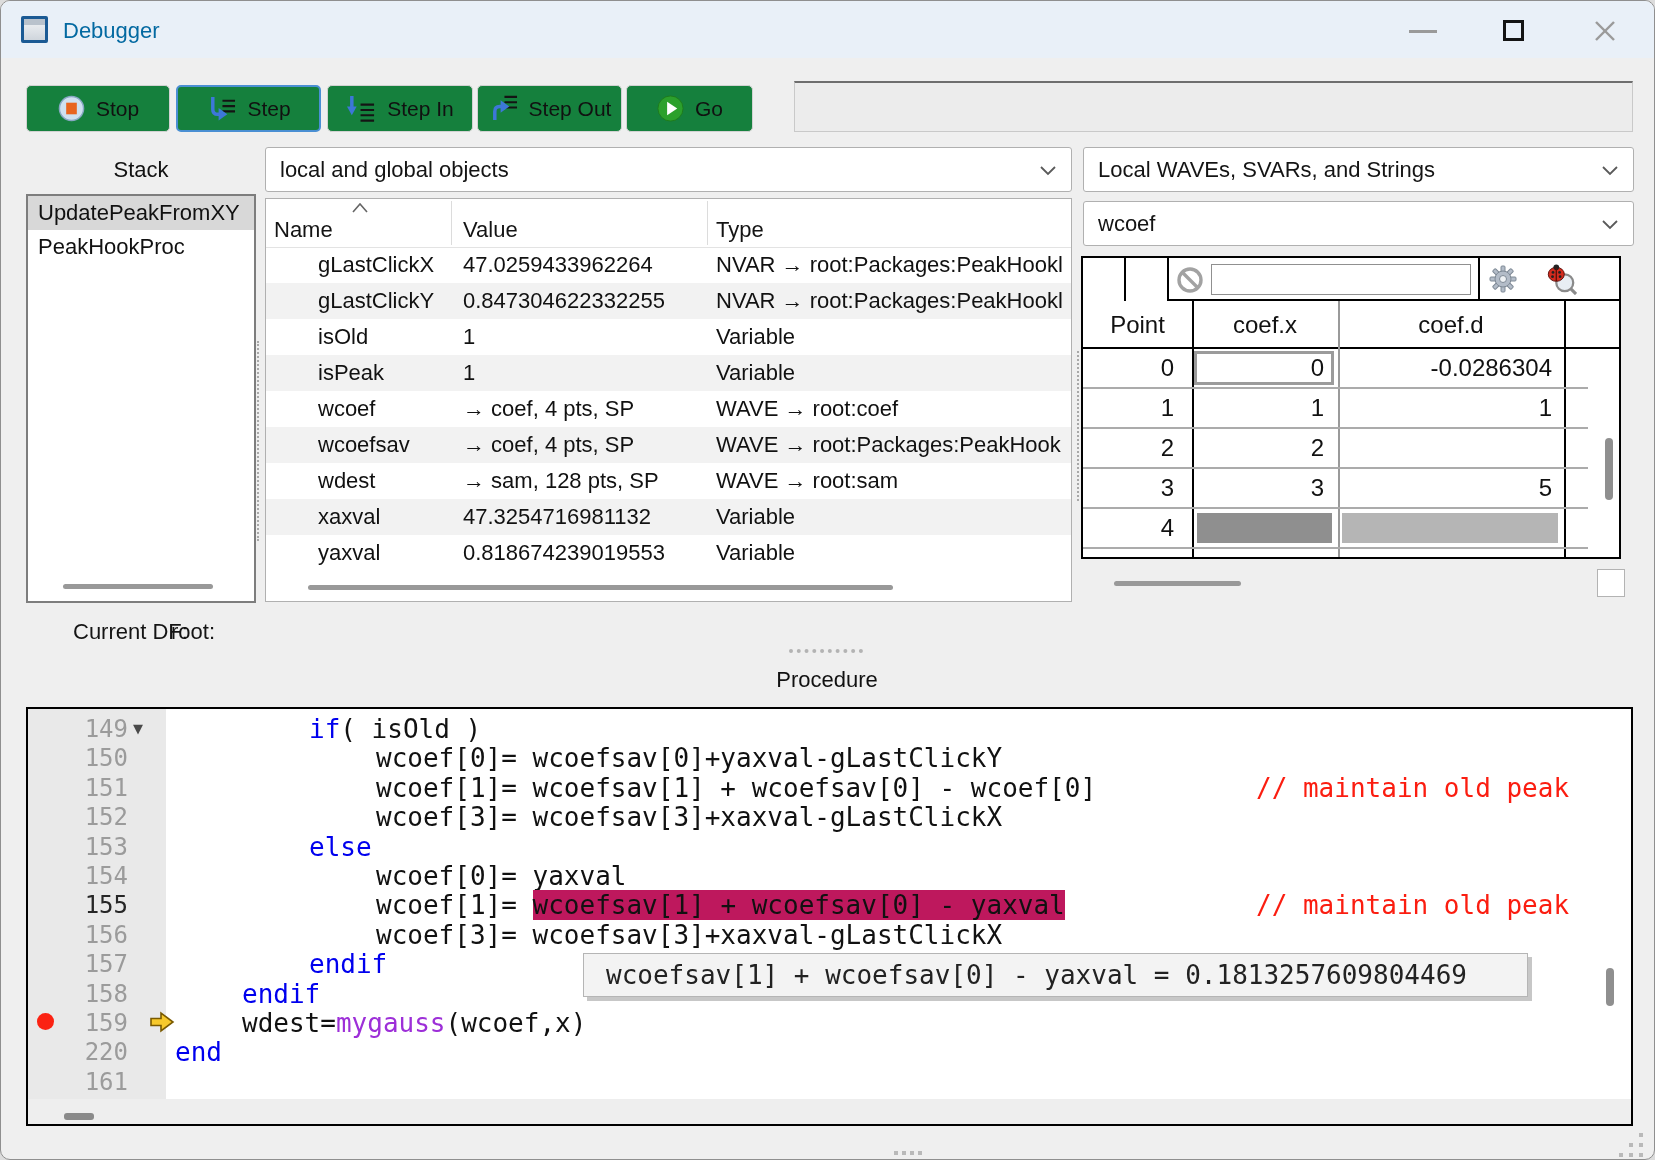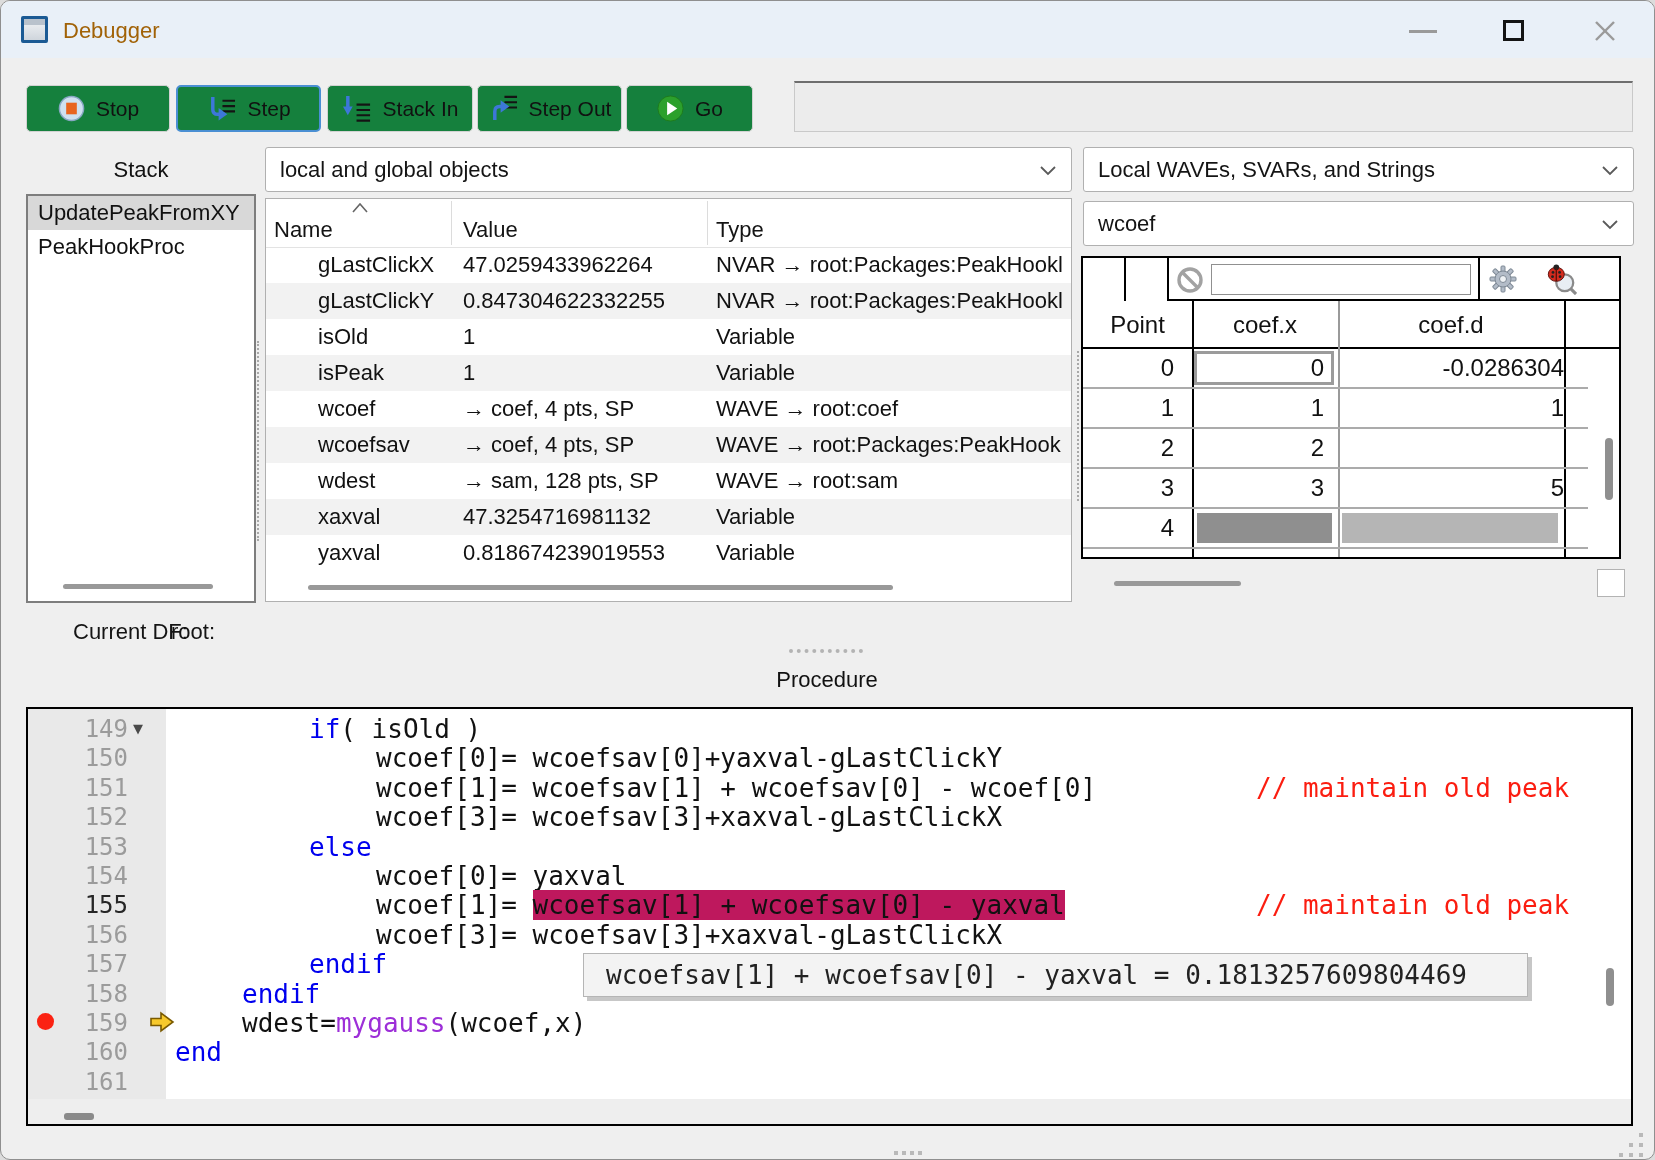--- a/index.html
+++ b/index.html
@@ -6,21 +6,21 @@
   *{box-sizing:border-box;}
   .win{position:relative;width:1655px;height:1160px;background:#efefef;
        border:1px solid #8f8f8f;border-radius:10px;overflow:hidden;
        font-family:"Liberation Sans",sans-serif;color:#111;}
 
   
   .titlebar{position:absolute;left:0;top:0;width:1655px;height:57px;background:#e9f0f8;}
   .appicon{position:absolute;left:20px;top:15px;width:27px;height:27px;border:3px solid #1b5a94;
            background:linear-gradient(180deg,#f2f4f6,#cfd5dc);border-radius:2px;}
   .appicon .strip{position:absolute;left:0;top:0;right:0;height:6px;background:#b9c2cc;}
-  .wtitle{position:absolute;left:62px;top:17px;font-size:22px;color:#a16207;}
+  .wtitle{position:absolute;left:62px;top:17px;font-size:22px;color:#0369a1;}
   .minline{position:absolute;left:1408px;top:29px;width:28px;height:3px;background:#9a9a9a;}
   .maxbox{position:absolute;left:1502px;top:19px;width:21px;height:21px;border:3px solid #141414;background:transparent;}
   .closex{position:absolute;left:1590px;top:16px;width:28px;height:28px;}
 
   
   .tbtn{position:absolute;top:84px;height:47px;background:#15803d;border:1px solid #d2d2d2;
         border-radius:5px;display:flex;align-items:center;justify-content:center;gap:10px;
         font-size:21px;color:#111;}
   .tbtn.focused{border:2px solid #4a8fd3;}
   .statusbox{position:absolute;left:793px;top:80px;width:839px;height:51px;background:#ececec;
@@ -58,21 +58,21 @@
   .wtable{position:absolute;left:1080px;top:255px;width:540px;height:303px;background:#fff;border:2px solid #000;overflow:hidden;}
   .wtb{position:absolute;left:0;top:0;width:536px;height:43px;border-bottom:2px solid #000;}
   .wcell{position:absolute;top:0;height:43px;border-right:2px solid #000;background:#fff;}
   .wfield{position:absolute;left:128px;top:6px;width:260px;height:31px;background:#fff;border:1px solid #909090;}
   .whead{position:absolute;left:0;top:43px;width:536px;height:48px;border-bottom:2px solid #000;font-size:24px;}
   .whead span{position:absolute;top:10px;text-align:center;}
   .wvline{position:absolute;top:43px;bottom:0;width:2px;}
   .wrow{position:absolute;left:0;width:505px;height:40px;border-bottom:2px solid #ababab;font-size:24px;line-height:38px;}
   .wp{position:absolute;left:0;width:109px;text-align:right;padding-right:18px;}
   .wx{position:absolute;left:109px;width:146px;text-align:right;padding-right:14px;}
-  .wd{position:absolute;left:255px;width:226px;text-align:right;}
+  .wd{position:absolute;left:255px;width:226px;text-align:right;padding-right:12px;}
   .selcell{position:absolute;left:111px;top:2px;width:140px;height:34px;border:3px solid #9b9b9b;}
   .fillx{position:absolute;left:114px;top:4px;width:135px;height:30px;background:#8f8f8f;}
   .filld{position:absolute;left:259px;top:4px;width:216px;height:30px;background:#b5b5b5;}
   .vthumb{position:absolute;background:#8f8f8f;border-radius:4px;width:8px;}
   .cornerbox{position:absolute;left:1596px;top:568px;width:28px;height:28px;background:#fff;border:1px solid #b3b3b3;}
 
   .dothandle{position:absolute;width:0;border-left:2px dotted #a8a8a8;}
 
   
   .curdf{position:absolute;top:618px;font-size:22px;color:#141414;}
@@ -146,21 +146,21 @@
     <svg width="31" height="29" viewBox="0 0 32 30">
       <g stroke="#141414" stroke-width="2.2">
           <line x1="15" y1="11" x2="29" y2="11"></line>
           <line x1="15" y1="16.5" x2="29" y2="16.5"></line>
           <line x1="15" y1="22" x2="29" y2="22"></line>
           <line x1="15" y1="27.5" x2="29" y2="27.5"></line>
         </g>
       <path d="M6 2 v12" fill="none" stroke="#3d77d9" stroke-width="3.6"></path>
       <path d="M1 13 h10 l-5 9 z" fill="#3d77d9"></path>
     </svg>
-    <span>Stack In</span>
+    <span>Step In</span>
   </div>
   <div class="tbtn" style="left:476px;width:145px;">
     <svg width="31" height="29" viewBox="0 0 32 30">
       <g stroke="#141414" stroke-width="2.2">
           <line x1="17" y1="3" x2="30" y2="3"></line>
           <line x1="17" y1="8.5" x2="30" y2="8.5"></line>
           <line x1="17" y1="14" x2="30" y2="14"></line>
         </g>
       <path d="M7 27 v-9 q0 -5 5 -5 h2" fill="none" stroke="#3d77d9" stroke-width="3.6"></path>
       <path d="M13 6.5 l9 6.5 -9 6.5 z" fill="#3d77d9"></path>
@@ -397,21 +397,21 @@
         </div>
         <div class="cl" style="top: 298px;">
           <span class="ln">159</span>
           <span class="bp"></span>
           <svg class="arw" width="26" height="22" viewBox="0 0 26 22">
             <path d="M2 7.5 h10 V2 l12 9 -12 9 v-5.5 H2 z" fill="#f7c92c" stroke="#7a5a00" stroke-width="1.6"></path>
           </svg>
           <span class="ct" style="left: 214px;"><span class="pl">wdest=</span><span class="fn">mygauss</span><span class="pl">(wcoef,x)</span></span>
         </div>
         <div class="cl" style="top: 327.4px;">
-          <span class="ln">160</span>
+          <span class="ln">220</span>
           <span class="ct" style="left: 147px;"><span class="kw">end</span></span>
         </div>
         <div class="cl" style="top: 356.8px;">
           <span class="ln">161</span>
           <span class="ct" style="left: 147px;"></span>
         </div>
       </div>
     <div class="tooltip">wcoefsav[1] + wcoefsav[0] - yaxval = 0.1813257609804469</div>
     <div class="codehscroll">
       <div class="codehthumb"></div>

